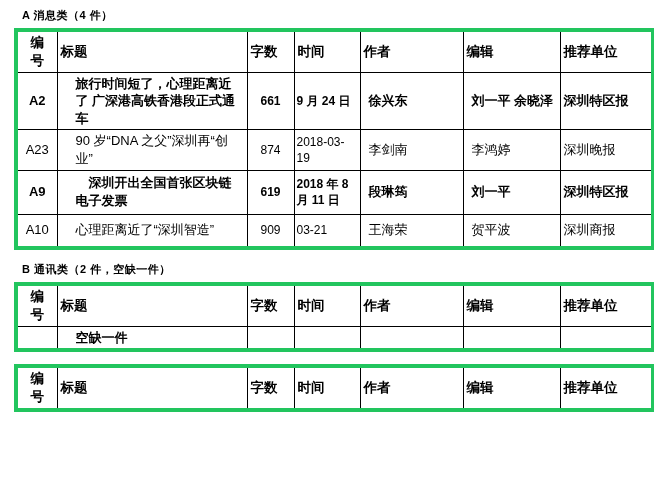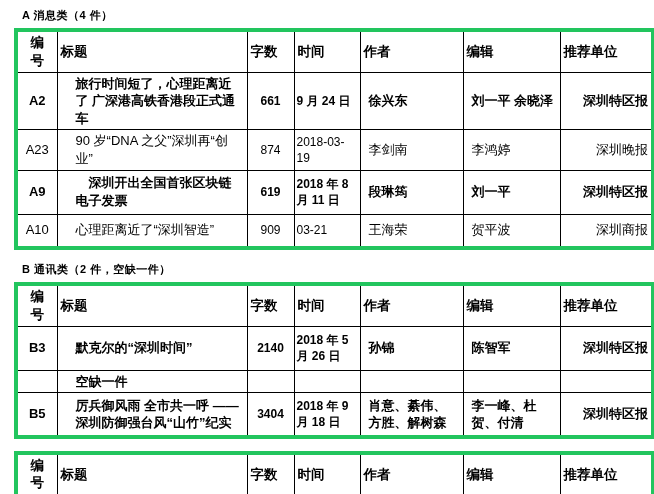--- a/index.html
+++ b/index.html
@@ -36,21 +36,21 @@
   th { font-size: 13.5px; text-align: left; font-weight: bold; }
   tr.header-row { height: 38px; }
   tr.h34 { height: 34px; margin-top: 27px; }
   tr.h44 { height: 44px; font-weight: bold; }
   tr.h20 { height: 20px; }
   .c-id    { text-align: center; }
   .c-title { text-align: left; padding: 2px 4px 2px 18px; }
   .c-words { text-align: center; font-size: 12px; }
   .c-time  { text-align: left; font-size: 12px; padding: 2px 2px; }
   .c-author, .c-editor { text-align: left; padding: 2px 4px 2px 8px; }
-  .c-unit  { text-align: right; }
+  .c-unit  { text-align: left; }
   .vhead { display: inline-block; width: 1em; word-break: break-all; line-height: 1.3; }
   .vacant { font-weight: bold; }
 </style>
 </head>
 <body>
 
 <div class="section">
   <div class="section-title">A 消息类（4 件）</div>
   <table>
     <colgroup>
@@ -127,46 +127,28 @@
     <tbody>
       <tr class="header-row">
         <th class="c-id"><span class="vhead">编号</span></th>
         <th>标题</th>
         <th>字数</th>
         <th>时间</th>
         <th>作者</th>
         <th>编辑</th>
         <th>推荐单位</th>
       </tr>
-      <tr class="h44">
-        <td class="c-id">B3</td>
-        <td class="c-title">默克尔的“深圳时间”</td>
-        <td class="c-words">2140</td>
-        <td class="c-time">2018 年 5 月 26 日</td>
-        <td class="c-author">孙锦</td>
-        <td class="c-editor">陈智军</td>
-        <td class="c-unit">深圳特区报</td>
-      </tr>
       <tr class="h20">
         <td class="c-id"></td>
         <td class="c-title vacant">空缺一件</td>
         <td></td>
         <td></td>
         <td></td>
         <td></td>
         <td></td>
-      </tr>
-      <tr class="h44">
-        <td class="c-id">B5</td>
-        <td class="c-title">厉兵御风雨 全市共一呼 ——深圳防御强台风“山竹”纪实</td>
-        <td class="c-words">3404</td>
-        <td class="c-time">2018 年 9 月 18 日</td>
-        <td class="c-author">肖意、綦伟、方胜、解树森</td>
-        <td class="c-editor">李一峰、杜贺、付清</td>
-        <td class="c-unit">深圳特区报</td>
       </tr>
     </tbody>
   </table>
 </div>
 
 <div class="section">
   <table>
     <colgroup>
       <col style="width:41px">
         <col style="width:190px">

